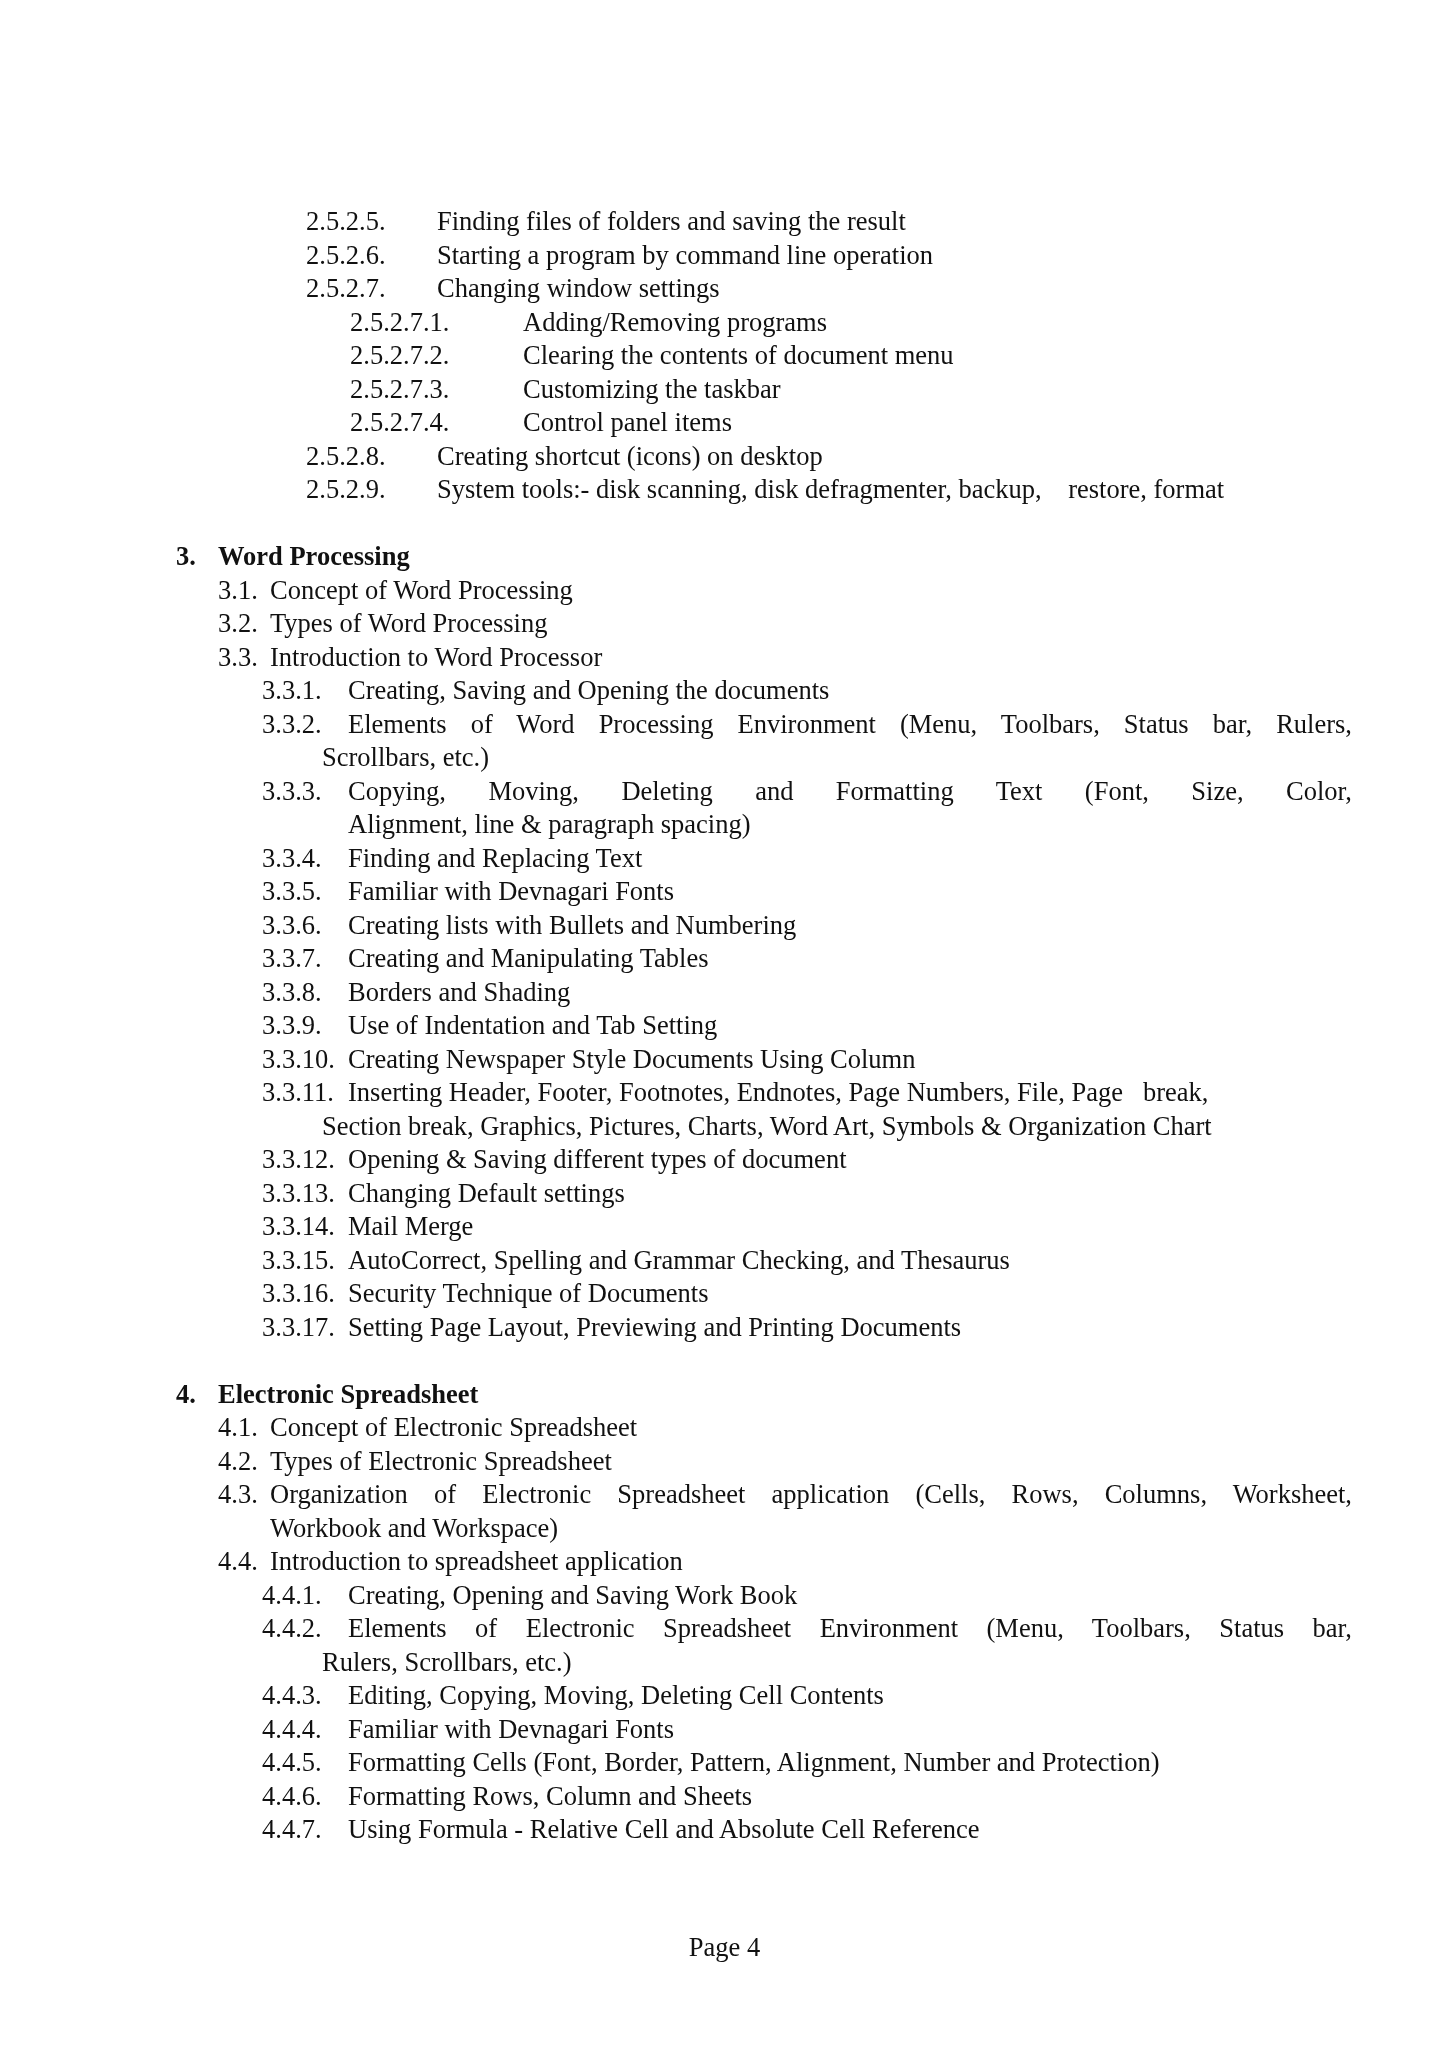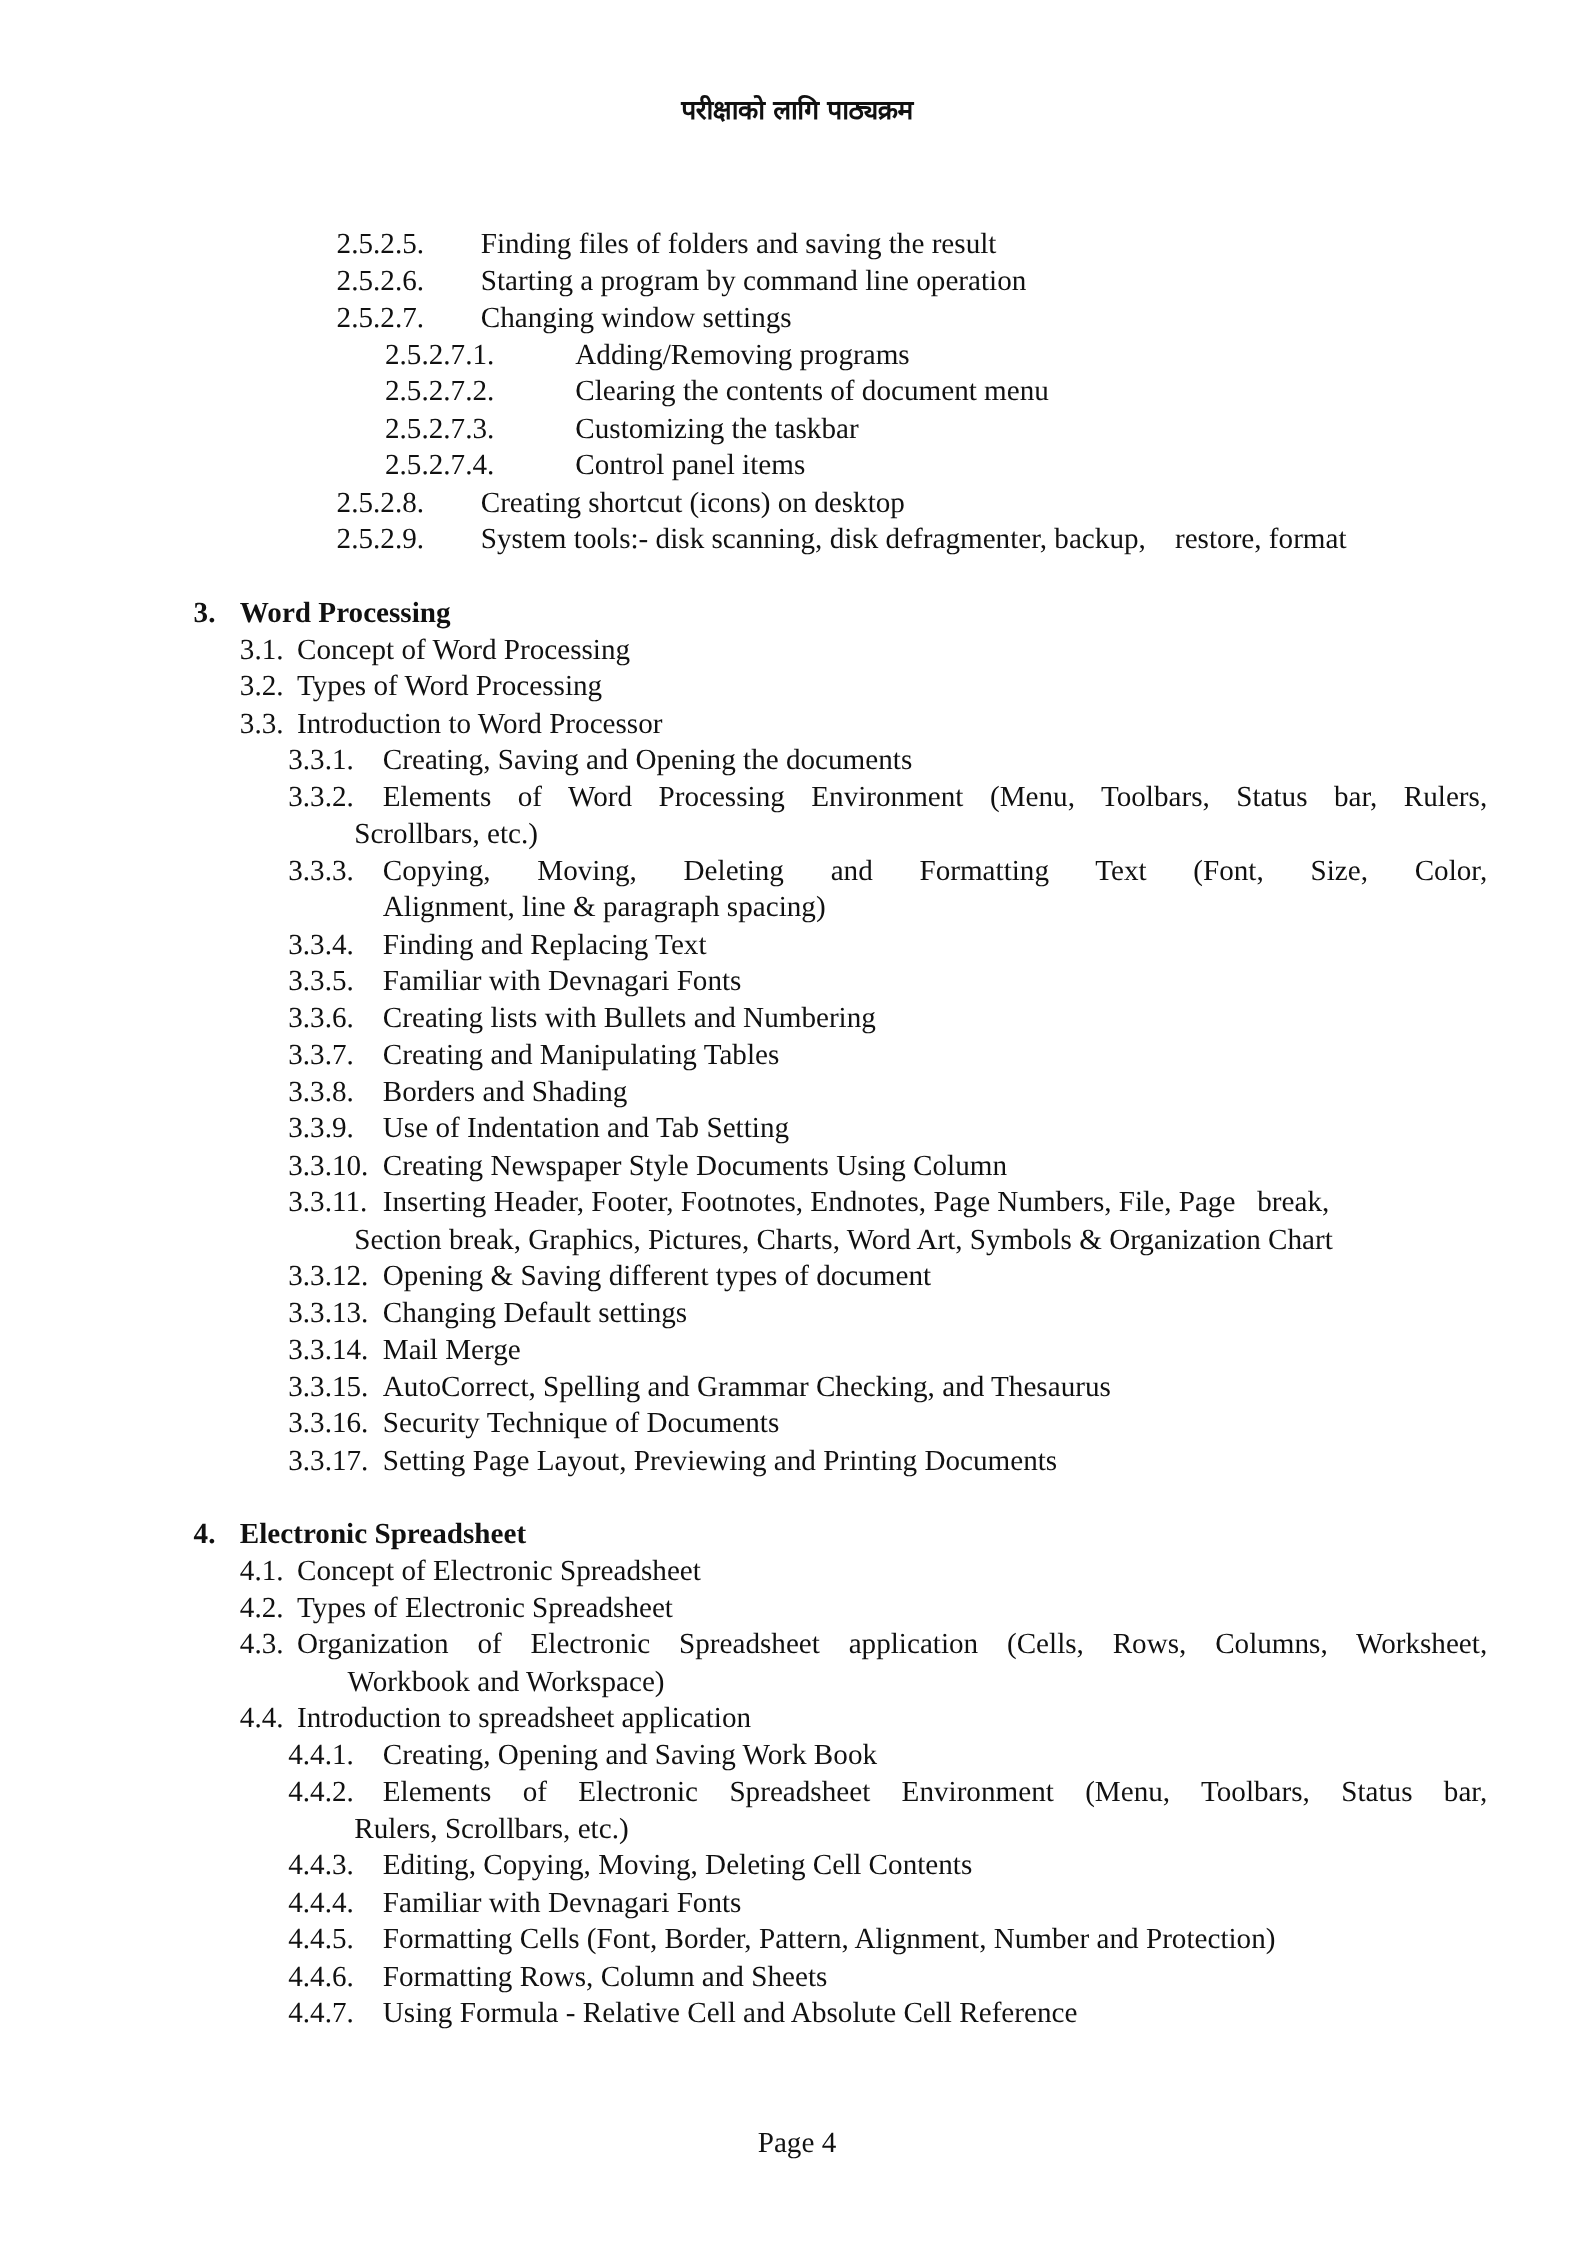--- a/index.html
+++ b/index.html
@@ -15,21 +15,20 @@
   .num { position: absolute; white-space: nowrap; }
   .txt { position: absolute; white-space: nowrap; }
   .bold { font-weight: bold; }
   .justify { text-align: justify; text-align-last: justify; }
   .footer { position: absolute; top: 1932px; left: 0; width: 1449px; text-align: center; font-size: 26.5px; }
 </style>
 </head>
 <body>
 
 <div class="header">
-  <div>परीक्षाको लागि पाठ्यक्रम</div>
 </div>
 
 <div>
   <div class="line" style="top:206px;">
     <span class="num" style="left:306px;">2.5.2.5.</span>
     <span class="txt" style="left:437px;">Finding files of folders and saving the result</span>
   </div>
   <div class="line" style="top:240px;">
     <span class="num" style="left:306px;">2.5.2.6.</span>
     <span class="txt" style="left:437px;">Starting a program by command line operation</span>
@@ -171,21 +170,21 @@
   </div>
   <div class="line" style="top:1446px;">
     <span class="num" style="left:218px;">4.2.</span>
     <span class="txt" style="left:270px;">Types of Electronic Spreadsheet</span>
   </div>
   <div class="line" style="top:1479px;">
     <span class="num" style="left:218px;">4.3.</span>
     <span class="txt justify" style="left:270px; width:1082px;">Organization of Electronic Spreadsheet application (Cells, Rows, Columns, Worksheet,</span>
   </div>
   <div class="line" style="top:1513px;">
-    <span class="txt" style="left:270px;margin-left:46px;">Workbook and Workspace)</span>
+    <span class="txt" style="left:270px;">Workbook and Workspace)</span>
   </div>
   <div class="line" style="top:1546px;">
     <span class="num" style="left:218px;">4.4.</span>
     <span class="txt" style="left:270px;">Introduction to spreadsheet application</span>
   </div>
   <div class="line" style="top:1580px;">
     <span class="num" style="left:262px;">4.4.1.</span>
     <span class="txt" style="left:348px;">Creating, Opening and Saving Work Book</span>
   </div>
   <div class="line" style="top:1613px;">

